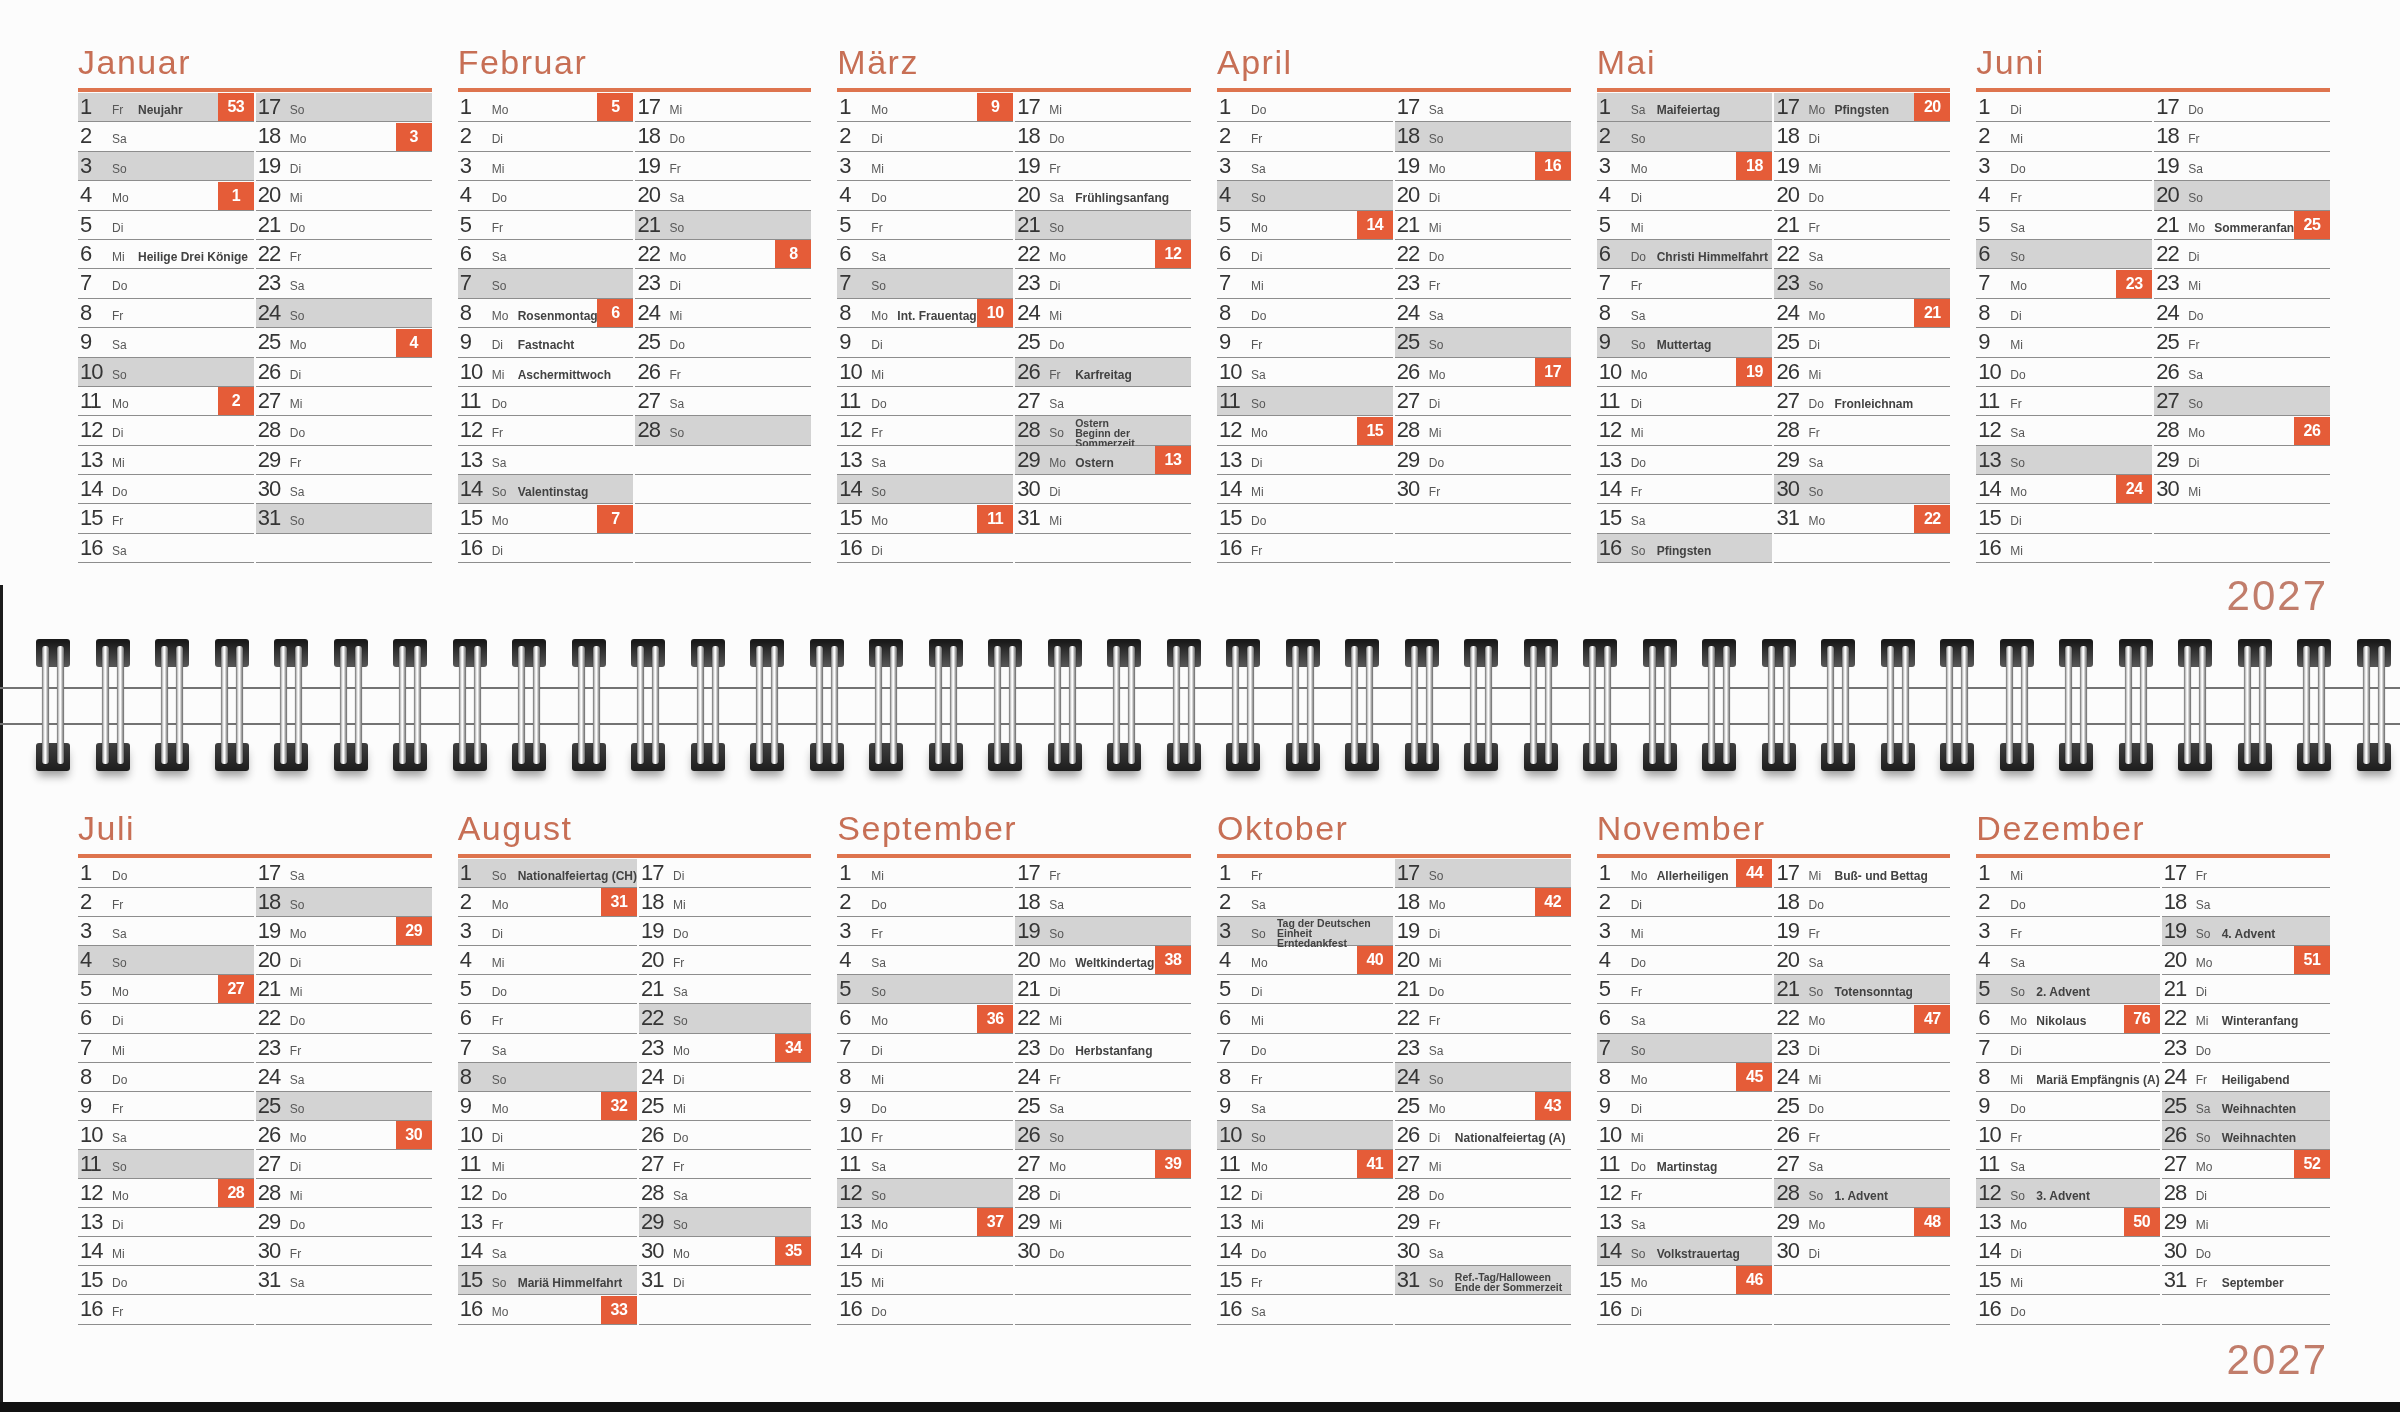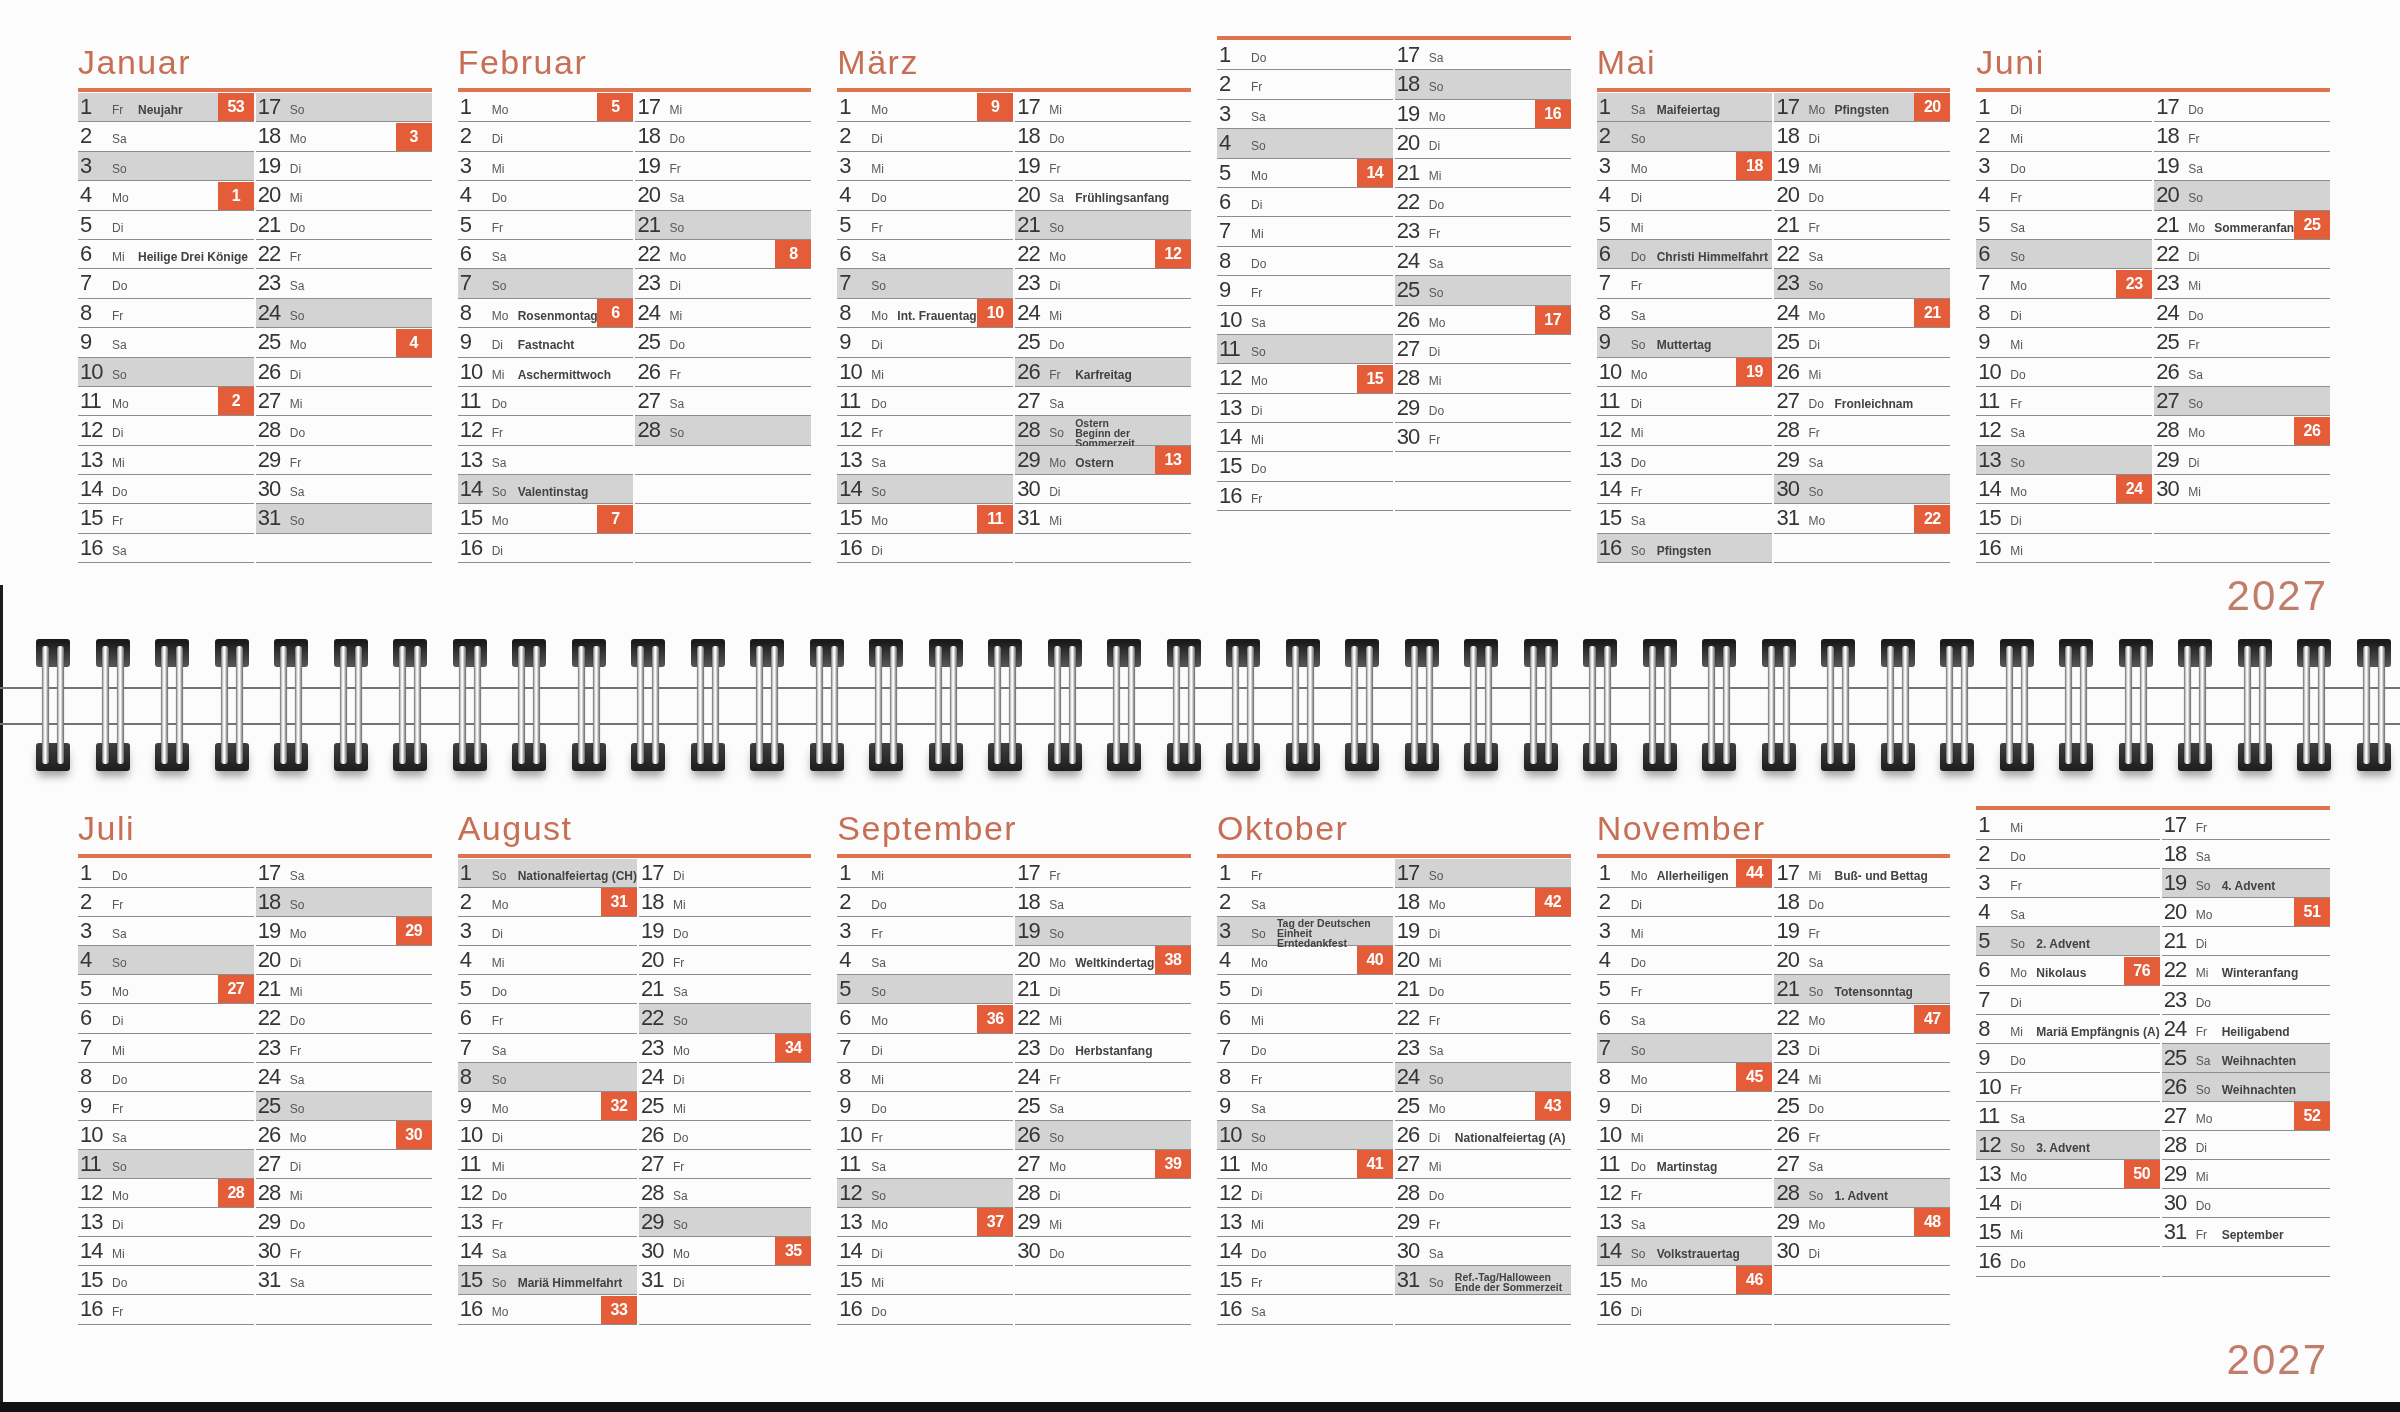--- a/index.html
+++ b/index.html
@@ -475,20 +475,21 @@
           </div>
           <div class="cell">
             <span class="num">31</span>
             <span class="wd">Mi</span>
           </div>
           <div class="cell"></div>
         </div>
       </div>
     </div>
     <div class="month">
+      <div class="mtitle">April</div>
       <div class="mrule"></div>
       <div class="cols">
         <div class="col">
           <div class="cell">
             <span class="num">1</span>
             <span class="wd">Do</span>
           </div>
           <div class="cell">
             <span class="num">2</span>
             <span class="wd">Fr</span>
@@ -1848,20 +1849,21 @@
           <div class="cell">
             <span class="num">30</span>
             <span class="wd">Di</span>
           </div>
           <div class="cell"></div>
           <div class="cell"></div>
         </div>
       </div>
     </div>
     <div class="month">
+      <div class="mtitle">Dezember</div>
       <div class="mrule"></div>
       <div class="cols">
         <div class="col">
           <div class="cell">
             <span class="num">1</span>
             <span class="wd">Mi</span>
           </div>
           <div class="cell">
             <span class="num">2</span>
             <span class="wd">Do</span>

